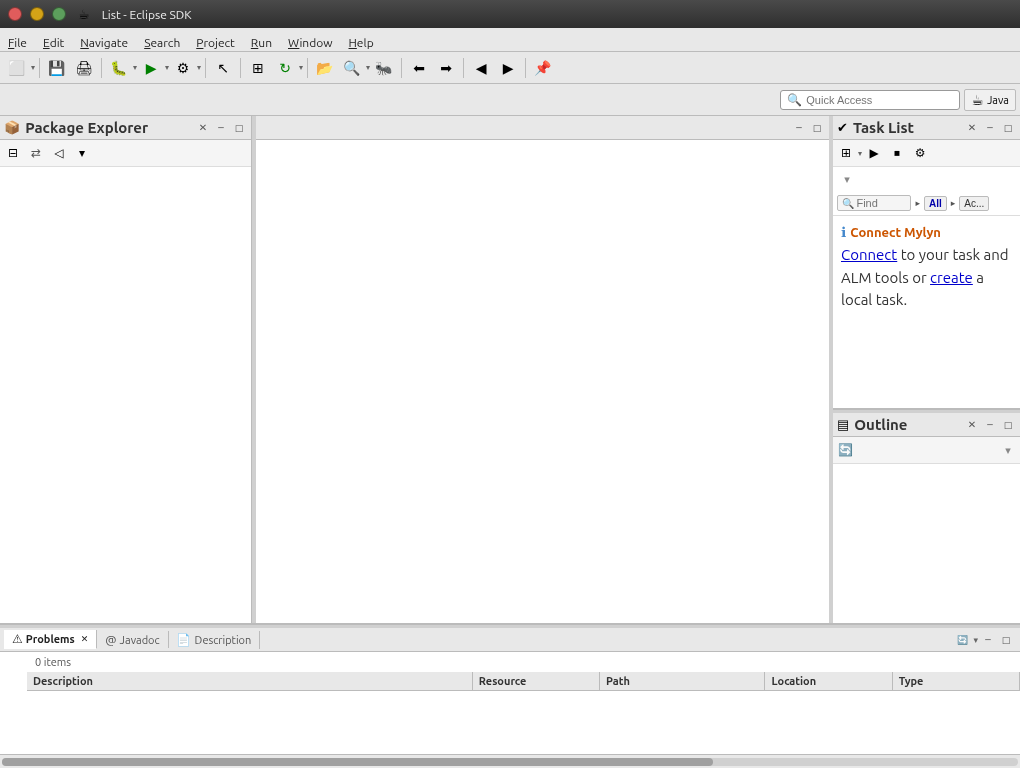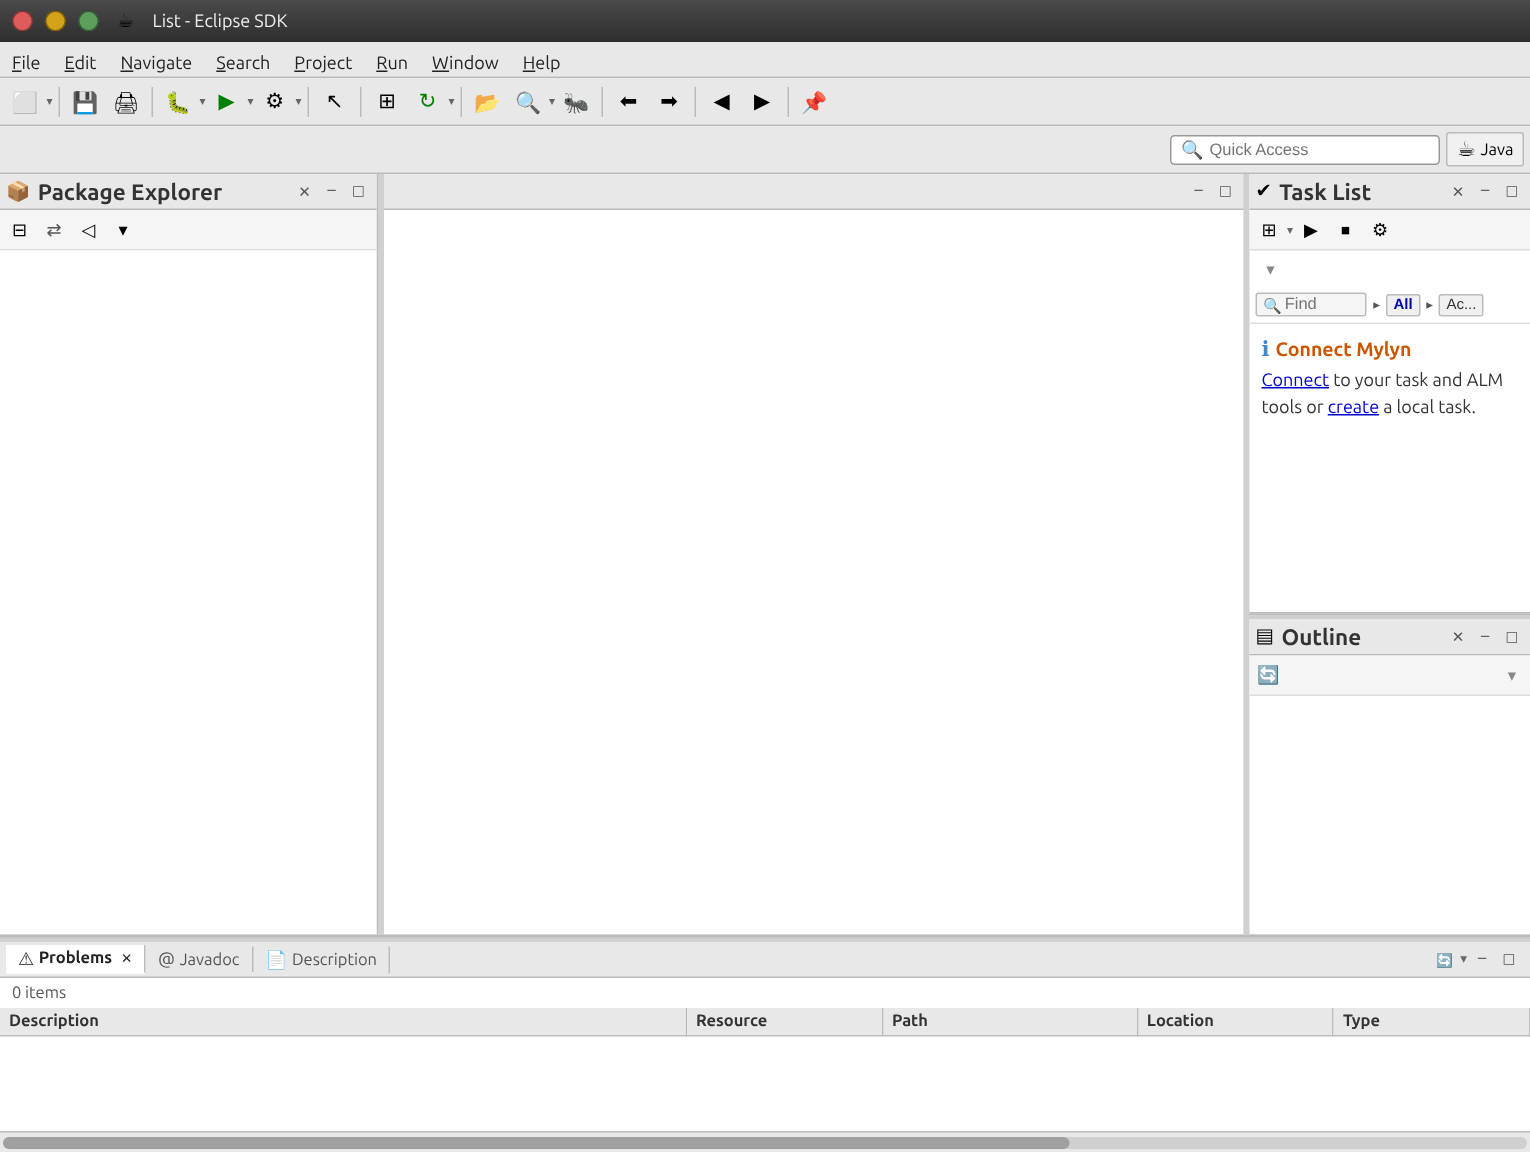--- a/index.html
+++ b/index.html
@@ -176,20 +176,21 @@
     }
     .bottom-tab.active { background: white; font-weight: bold; color: #222; border-bottom: 1px solid white; }
     .bottom-tab-icon { font-size: 12px; }
 
     .bottom-toolbar {
       display: flex; align-items: center; margin-left: auto; gap: 2px; padding-right: 2px;
     }
     .bottom-content {
       flex: 1;
       overflow: auto;
+      padding-left: 27px;
     }
     .items-count { font-size: 11px; padding: 4px 8px; color: #555; }
 
     
     .problems-table { width: 100%; border-collapse: collapse; }
     .problems-table th {
       background: #e8e8e8; border-right: 1px solid #bbb; border-bottom: 1px solid #bbb;
       padding: 3px 6px; text-align: left; font-size: 11px; font-weight: bold; color: #333;
       position: sticky; top: 0;
     }
@@ -216,21 +217,21 @@
     .filter-btn {
       font-size: 10px; padding: 1px 4px; border: 1px solid #bbb; background: #f0f0f0;
       border-radius: 2px; cursor: pointer; color: #333;
     }
     .filter-btn.active { color: #00a; font-weight: bold; }
     .connect-mylyn {
       padding: 8px;
     }
     .connect-title { font-size: 13px; font-weight: bold; color: #cc5500; display: flex; align-items: center; gap: 4px; margin-bottom: 4px; }
     .info-icon { color: #4488cc; font-size: 14px; }
-    .connect-text { font-size: 12px; color: #333; line-height: 1.5; }
+    .connect-text { font-size: 15px; color: #333; line-height: 1.5; }
     .connect-link { color: #0000cc; text-decoration: underline; cursor: pointer; }
 
     
     .outline-message { padding: 16px 8px; font-size: 11px; color: #555; }
 
     
     .resize-v {
       height: 4px; background: #d0d0d0; cursor: row-resize; border-top: 1px solid #bbb;
     }
     .resize-h {

